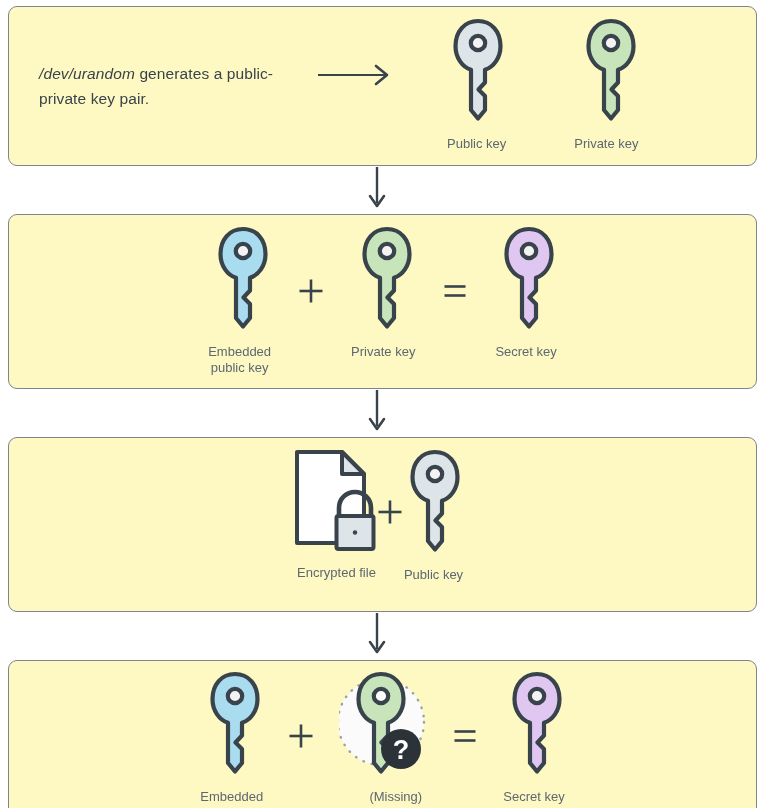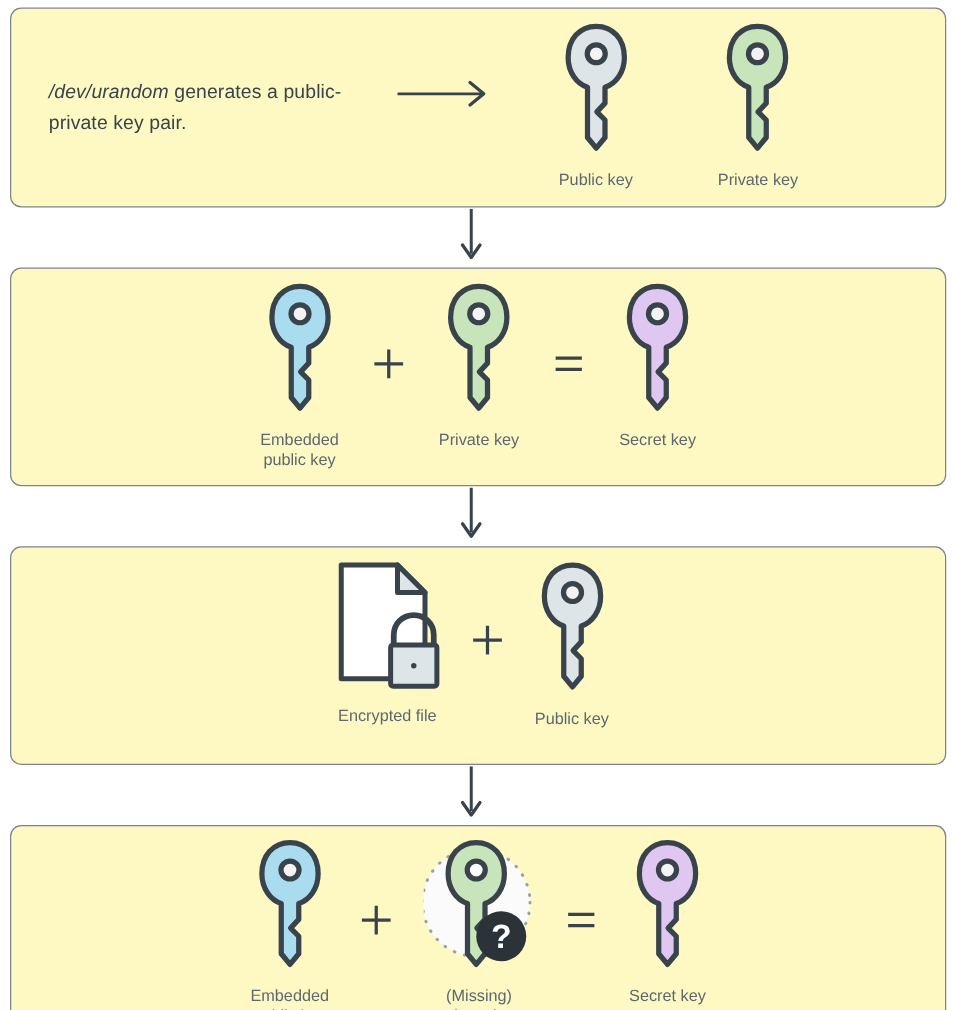--- a/index.html
+++ b/index.html
@@ -62,21 +62,21 @@
   
   .graphic{
     flex:1 1 auto;
     display:flex;
     align-items:center;
     justify-content:center;
     gap:0;
     height:100%;
   }
   .item{
-    display:flex;flex-direction:column;align-items:center;
+    display:flex;flex-direction:column;align-items:flex-end;
     justify-content:flex-start;
   }
   .item .art{
     display:flex;align-items:center;justify-content:center;
     position:relative;
   }
   .caption{
     margin-top:9px;
     font-size:13px;
     line-height:16px;
@@ -89,21 +89,21 @@
     display:flex;align-items:center;justify-content:center;
     align-self:flex-start;
   }
 
   
   .p1-row{justify-content:flex-start;gap:52px;padding-left:8px;}
   .p1-arrow{align-self:center;margin-top:-22px;}
   .p1-keys{display:flex;gap:68px;align-items:flex-start;margin-top:-4px;}
 
   .p2-row{gap:26px;align-items:flex-start;padding-top:20px;}
-  .p3-row{gap:24px;align-items:flex-start;padding-top:20px;padding-right:10px;}
+  .p3-row{align-items:flex-start;padding-top:20px;padding-right:10px;}
   .p4-row{gap:24px;align-items:flex-start;padding-top:18px;}
 
   .op-2{margin-top:52px;}
   .op-3{margin-top:50px;}
   .op-4{margin-top:52px;}
 
   svg{display:block;}
 </style>
 </head>
 <body>

